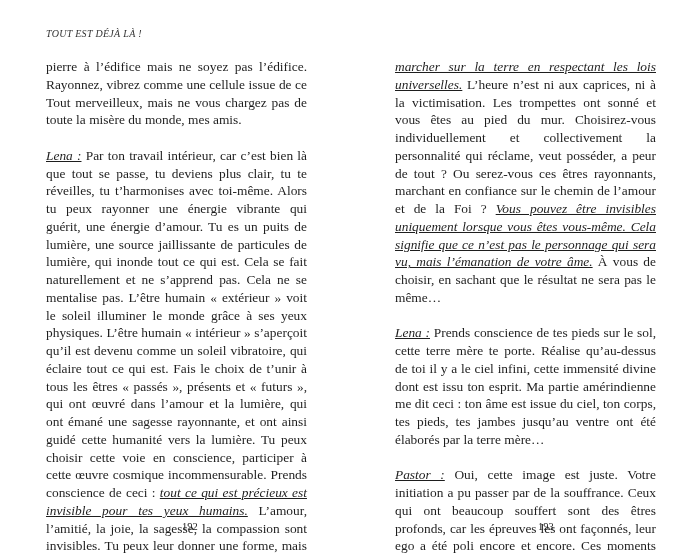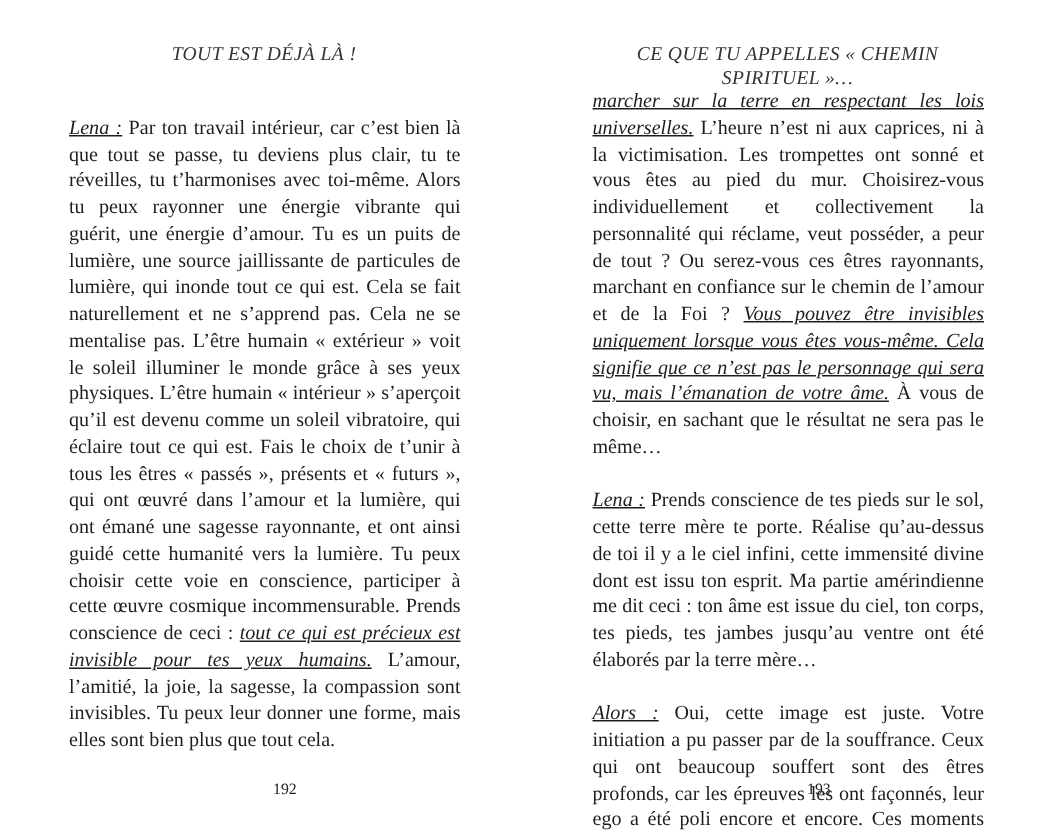--- a/index.html
+++ b/index.html
@@ -1,46 +1,46 @@
 <!DOCTYPE html>
 <html><head>
 <meta charset="utf-8">
 <style>
   html, body { margin:0; padding:0; background:#ffffff; }
   body { width:700px; height:557px; position:relative; overflow:hidden; font-family:"DejaVu Serif", "Liberation Serif", serif; color:#1e1e1e; }
   .page { position:absolute; top:0; height:557px; }
   .page.left { left:0; width:350px; }
   .page.right { left:350px; width:350px; }
-  .running-head { position:absolute; top:28px; font-style:italic; font-size:13px; letter-spacing:0.3px; text-align:center; color:#333; font-family:"Liberation Serif", serif; }
+  .running-head { position:absolute; top:28px; font-style:italic; font-size:10px; letter-spacing:0.3px; text-align:left; color:#333; font-family:"Liberation Serif", serif; }
   .left .running-head { left:46px; width:260px; }
   .right .running-head { left:45px; width:260px; }
   .body { position:absolute; top:58px; font-family:"Liberation Serif", serif; font-size:13.4px; line-height:17.75px; text-align:justify; hyphens:manual; }
   .left .body { left:46px; width:261px; }
   .right .body { left:45px; width:261px; }
   .body p { margin:0; }
   .body p.gap { margin-top:17.75px; }
   .it { font-style:italic;text-decoration:underline; }
   .folio { position:absolute; top:521px; font-family:"Liberation Serif", serif; font-size:10.5px; color:#222; }
   .left .folio { left:182px;text-align:right; }
   .right .folio { left:188px; }
 </style>
 </head>
 <body>
 
 <div class="page left">
   <div class="running-head">TOUT EST DÉJÀ LÀ !</div>
   <div class="body">
+    <p>pierre à l’édifice mais ne soyez pas l’édifice. Rayonnez, vibrez comme une cellule issue de ce Tout merveilleux, mais ne vous chargez pas de toute la misère du monde, mes amis.</p>
     <p class="gap"><span class="it">Lena :</span><span> Par ton travail intérieur, car c’est bien là que tout se passe, tu deviens plus clair, tu te réveilles, tu t’harmonises avec toi-même. Alors tu peux rayonner une énergie vibrante qui guérit, une énergie d’amour. Tu es un puits de lumière, une source jaillissante de particules de lumière, qui inonde tout ce qui est. Cela se fait naturellement et ne s’apprend pas. Cela ne se mentalise pas. L’être humain « extérieur » voit le soleil illuminer le monde grâce à ses yeux physiques. L’être humain « intérieur » s’aperçoit qu’il est devenu comme un soleil vibratoire, qui éclaire tout ce qui est. Fais le choix de t’unir à tous les êtres « passés », présents et « futurs », qui ont œuvré dans l’amour et la lumière, qui ont émané une sagesse rayonnante, et ont ainsi guidé cette humanité vers la lumière. Tu peux choisir cette voie en conscience, participer à cette œuvre cosmique incommensurable. Prends conscience de ceci : </span><span class="it">tout ce qui est précieux est invisible pour tes yeux humains.</span><span> L’amour, l’amitié, la joie, la sagesse, la compassion sont invisibles. Tu peux leur donner une forme, mais elles sont bien plus que tout cela.</span></p>
 
   </div>
   <div class="folio">192</div>
 </div>
 
 <div class="page right">
-  <div class="running-head">CE QUE TU APPELLES « CHEMIN SPIRITUEL »…</div>
   <div class="body">
     <p><span class="it">marcher sur la terre en respectant les lois universelles.</span><span> L’heure n’est ni aux caprices, ni à la victimisation. Les trompettes ont sonné et vous êtes au pied du mur. Choisirez-vous individuellement et collectivement la personnalité qui réclame, veut posséder, a peur de tout ? Ou serez-vous ces êtres rayonnants, marchant en confiance sur le chemin de l’amour et de la Foi ? </span><span class="it">Vous pouvez être invisibles uniquement lorsque vous êtes vous-même. Cela signifie que ce n’est pas le personnage qui sera vu, mais l’émanation de votre âme.</span><span> À vous de choisir, en sachant que le résultat ne sera pas le même…</span></p>
     <p class="gap"><span class="it">Lena :</span><span> Prends conscience de tes pieds sur le sol, cette terre mère te porte. Réalise qu’au-dessus de toi il y a le ciel infini, cette immensité divine dont est issu ton esprit. Ma partie amérindienne me dit ceci : ton âme est issue du ciel, ton corps, tes pieds, tes jambes jusqu’au ventre ont été élaborés par la terre mère…</span></p>
-    <p class="gap"><span class="it">Alors :</span><span> Oui, cette image est juste. Votre initiation a pu passer par de la souffrance. Ceux qui ont beaucoup souffert sont des êtres profonds, car les épreuves les ont façonnés, leur ego a été poli encore et encore. Ces moments difficiles leur ont apporté force et stabilité dans ce que vous appelez ici « la vie ». </span></p>
+    <p class="gap"><span class="it">Pastor :</span><span> Oui, cette image est juste. Votre initiation a pu passer par de la souffrance. Ceux qui ont beaucoup souffert sont des êtres profonds, car les épreuves les ont façonnés, leur ego a été poli encore et encore. Ces moments difficiles leur ont apporté force et stabilité dans ce que vous appelez ici « la vie ». </span></p>
 
   </div>
   <div class="folio">193</div>
 </div>
 
 </body></html>

